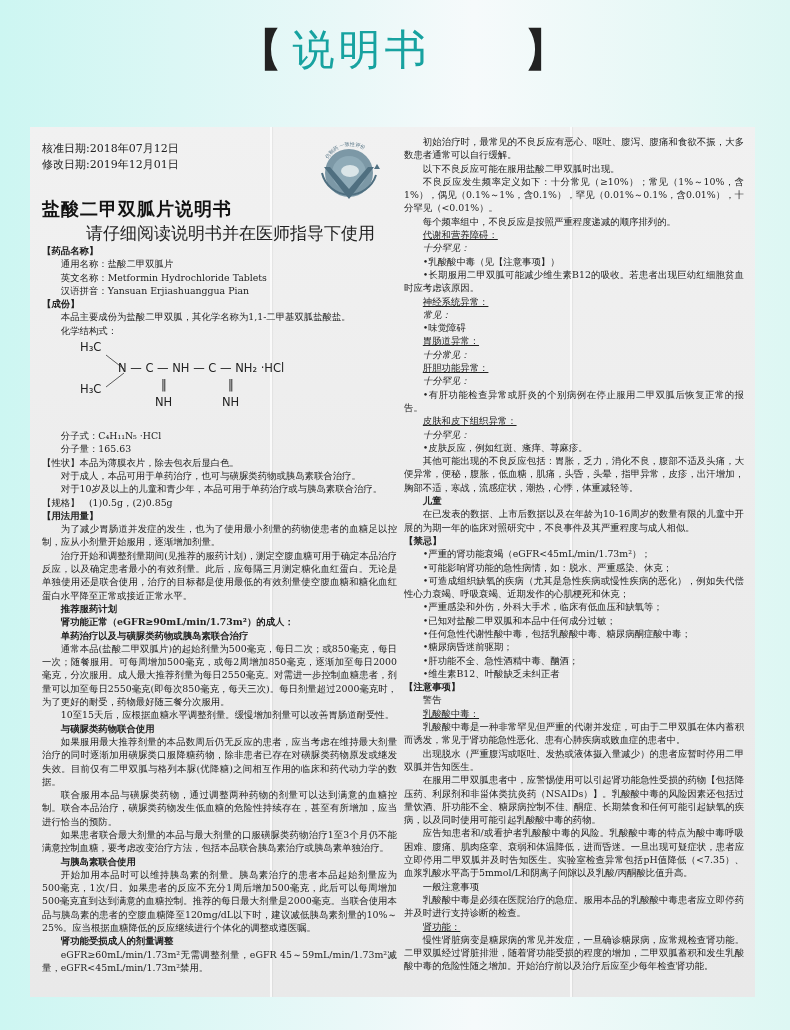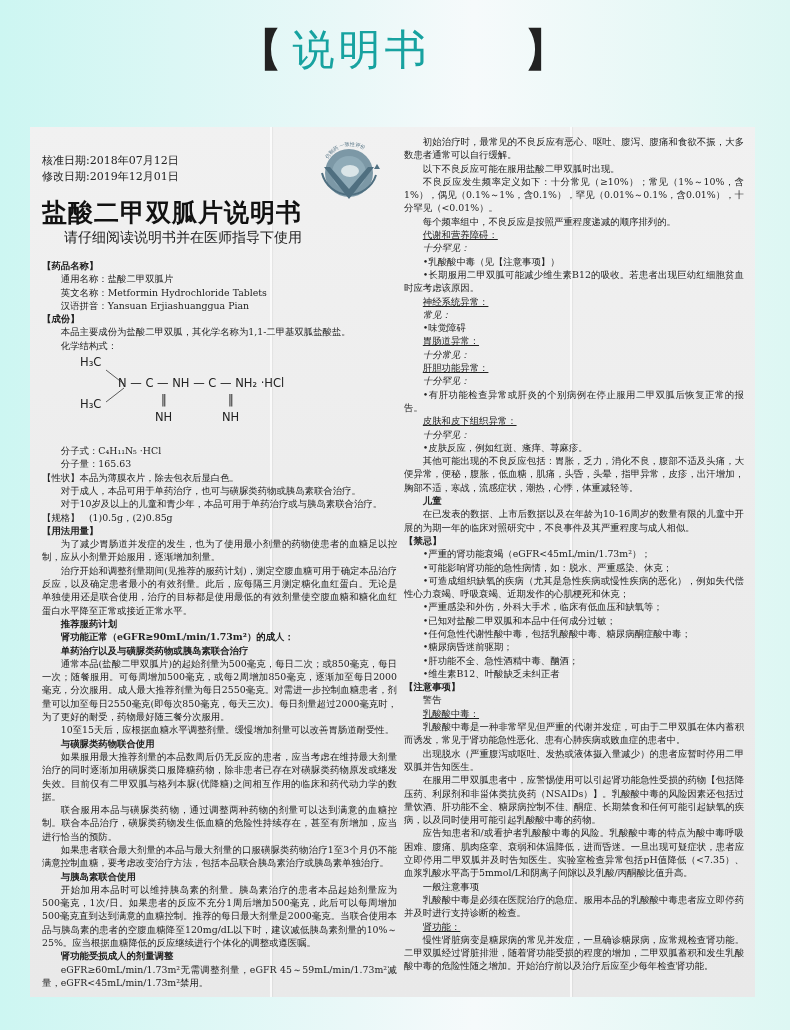--- a/index.html
+++ b/index.html
@@ -30,36 +30,36 @@
     background: linear-gradient(180deg, #f1f1f1 0%, #ececec 50%, #e9e9e9 100%);
     overflow: hidden;
   }
   .fold {
     position: absolute; top: 0; width: 2px; height: 100%;
     background: rgba(255,255,255,0.7); box-shadow: 1px 0 1px rgba(0,0,0,0.05);
   }
   .col {
     position: absolute; top: 0; font-size: 9.4px; line-height: 13.3px; color: #222;
   }
-  .col.left { left: 12px; width: 355px; padding-top: 26px; }
+  .col.left { left: 12px; width: 355px; padding-top: 14px; }
   .col.right { left: 374px; width: 340px; padding-top: 8px; }
   .p { text-indent: 2em; text-align: justify; }
   .np { text-align: justify; }
   .sec { font-weight: bold; }
   .ind { padding-left: 2em; }
   .ind-b { padding-left: 2em; font-weight: bold; }
   .u { padding-left: 2em; text-decoration: underline; }
   .it { padding-left: 2em; font-style: italic; }
   .bul { padding-left: 2em; }
   .meta { font-size: 11px; line-height: 16px; }
   .doc-title {
-    font-family: "DejaVu Sans", sans-serif; font-weight: bold; font-size: 25px;
-    line-height: 32px; margin-top: 12px; letter-spacing: 1px; color: #111;
+    font-family: "DejaVu Sans", sans-serif; font-weight: bold; font-size: 18px;
+    line-height: 32px; margin-top: 20px; letter-spacing: 1px; color: #111;
   }
-  .doc-sub { font-size: 14px; padding-left: 22px; line-height: 16px; margin-bottom: 14px; }
+  .doc-sub { font-size: 17px; padding-left: 22px; line-height: 16px; margin-bottom: 3px; text-align: center; }
   .logo {
     position: absolute; left: 272px; top: 10px; width: 70px; height: 70px;
   }
   .formula {
     position: relative; height: 82px; margin: 4px 0 6px 0;
     font-family: "DejaVu Sans", sans-serif; font-size: 11.5px; color: #222;
   }
   .formula span { position: absolute; }
 </style>
 </head>

